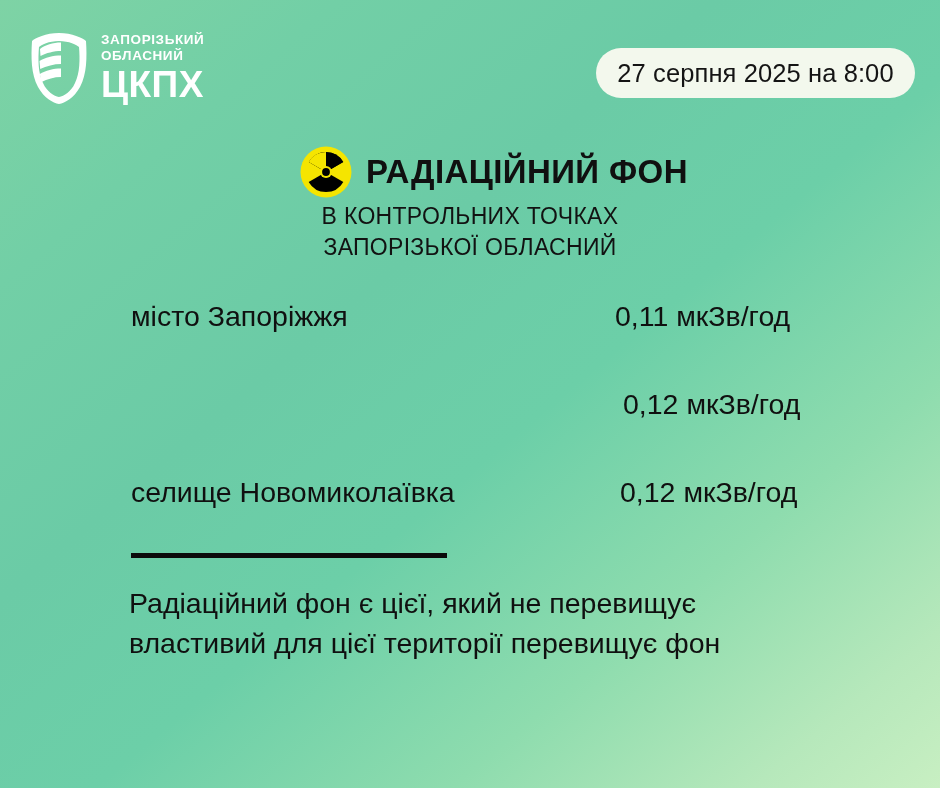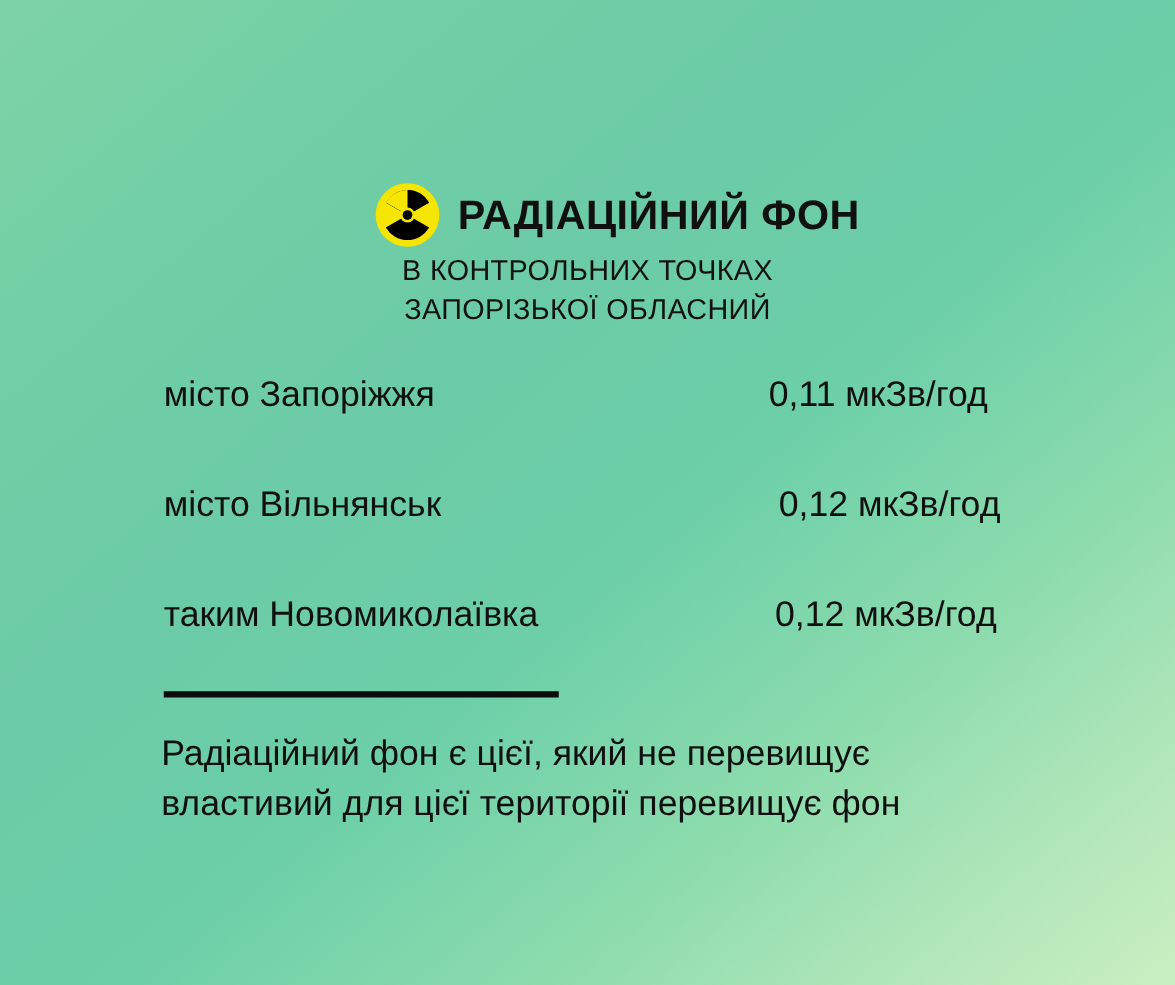--- a/index.html
+++ b/index.html
@@ -188,20 +188,41 @@
     line-height: 1.42;
     color: #101010;
   }
   .footnote .fn-line { display: block; white-space: nowrap; }
 </style>
 </head>
 <body>
 
 <div class="poster">
 
+  <div class="header">
+
+    <div class="logo">
+      <svg class="logo-mark" viewBox="0 0 62 76" aria-hidden="true">
+        <path d="M31 3 C18 3 7 8 4 11 C3 27 3 44 10 57 C16 68 25 73 31 74 C37 73 46 68 52 57 C59 44 59 27 58 11 C55 8 44 3 31 3 Z
+                 M31 11 C41 11 49 15 51 17 C52 29 52 43 47 53 C43 62 36 66 31 67 C26 66 19 62 15 53 C10 43 10 29 11 17 C13 15 21 11 31 11 Z" fill="#ffffff"></path>
+        <path d="M12 19 C17 15 25 12.5 33 12.5 L33 21 C26 21 18 23 12.5 26 Z" fill="#ffffff"></path>
+        <path d="M11.5 31 C17 27.5 25 25.5 33 25.5 L33 34 C26 34 18.5 36 12.2 39 Z" fill="#ffffff"></path>
+        <path d="M11.8 44 C17.5 40.5 25.5 38.5 33 38.5 L33 47 C26.5 47 19 49 13.5 52 Z" fill="#ffffff"></path>
+      </svg>
+      <div class="logo-words">
+        <div class="logo-line1">ЗАПОРІЗЬКИЙ</div>
+        <div class="logo-line2">ОБЛАСНИЙ</div>
+        <div class="logo-abbr">ЦКПХ</div>
+      </div>
+    </div>
+
+    <div class="date-badge">
+      <span>27 серпня 2025 на 8:00</span>
+    </div>
+  </div>
 
   <div class="title-block">
     <div class="title-main">
       <svg class="radiation-icon" viewBox="0 0 100 100" aria-hidden="true">
         <circle cx="50" cy="50" r="49" fill="#f5e500"></circle>
         <g fill="#000000">
           <path d="M50 50 L50 12 A38 38 0 0 0 17.1 31 Z"></path>
           <path d="M50 50 L17.1 31 A38 38 0 0 0 17.1 69 Z" transform="rotate(120 50 50)"></path>
           <path d="M50 50 L17.1 69 A38 38 0 0 0 50 88 Z" transform="rotate(120 50 50)"></path>
         </g>
@@ -224,25 +245,24 @@
       <div>ЗАПОРІЗЬКОЇ ОБЛАСНИЙ</div>
     </div>
   </div>
 
   <div class="rows">
     <div class="row row-1">
       <div class="row-label">місто Запоріжжя</div>
       <div class="row-value">0,11 мкЗв/год</div>
     </div>
     <div class="row row-2">
-      <div class="row-label">місто Вільнянськ</div>
       <div class="row-value">0,12 мкЗв/год</div>
     </div>
     <div class="row row-3">
-      <div class="row-label">таким Новомиколаївка</div>
+      <div class="row-label">селище Новомиколаївка</div>
       <div class="row-value">0,12 мкЗв/год</div>
     </div>
   </div>
 
   <div class="divider"></div>
 
   <div class="footnote">
     <span class="fn-line">Радіаційний фон є цієї, який не перевищує</span>
     <span class="fn-line">властивий для цієї території перевищує фон</span>
   </div>

